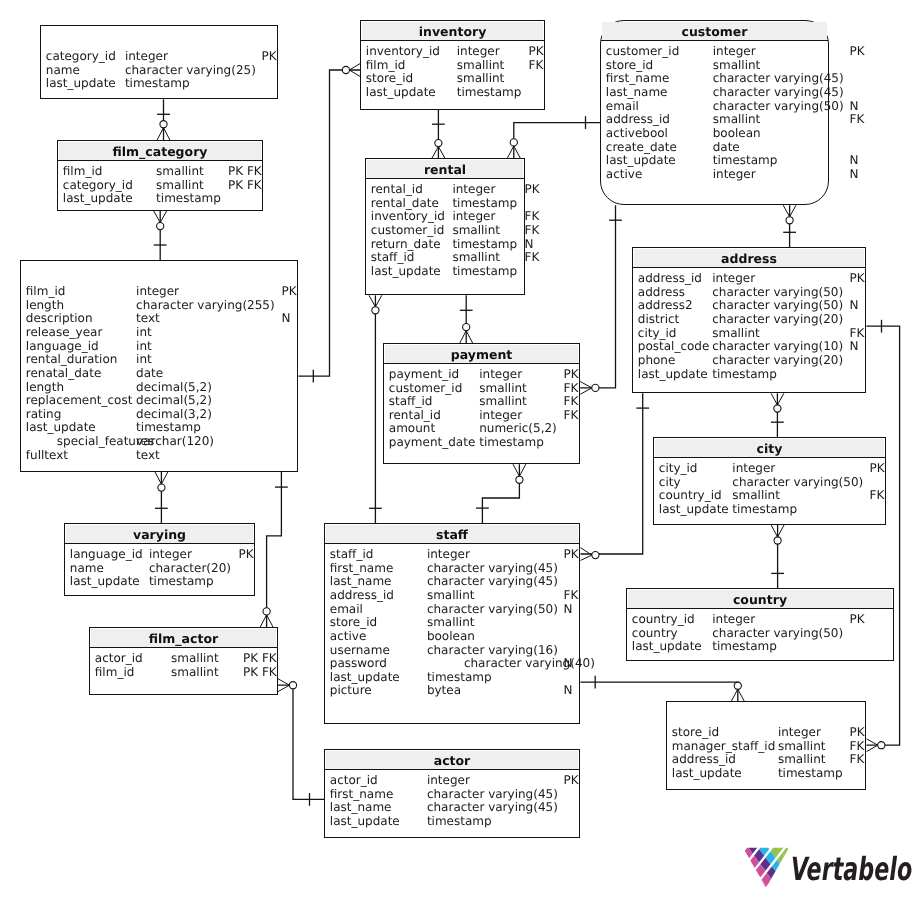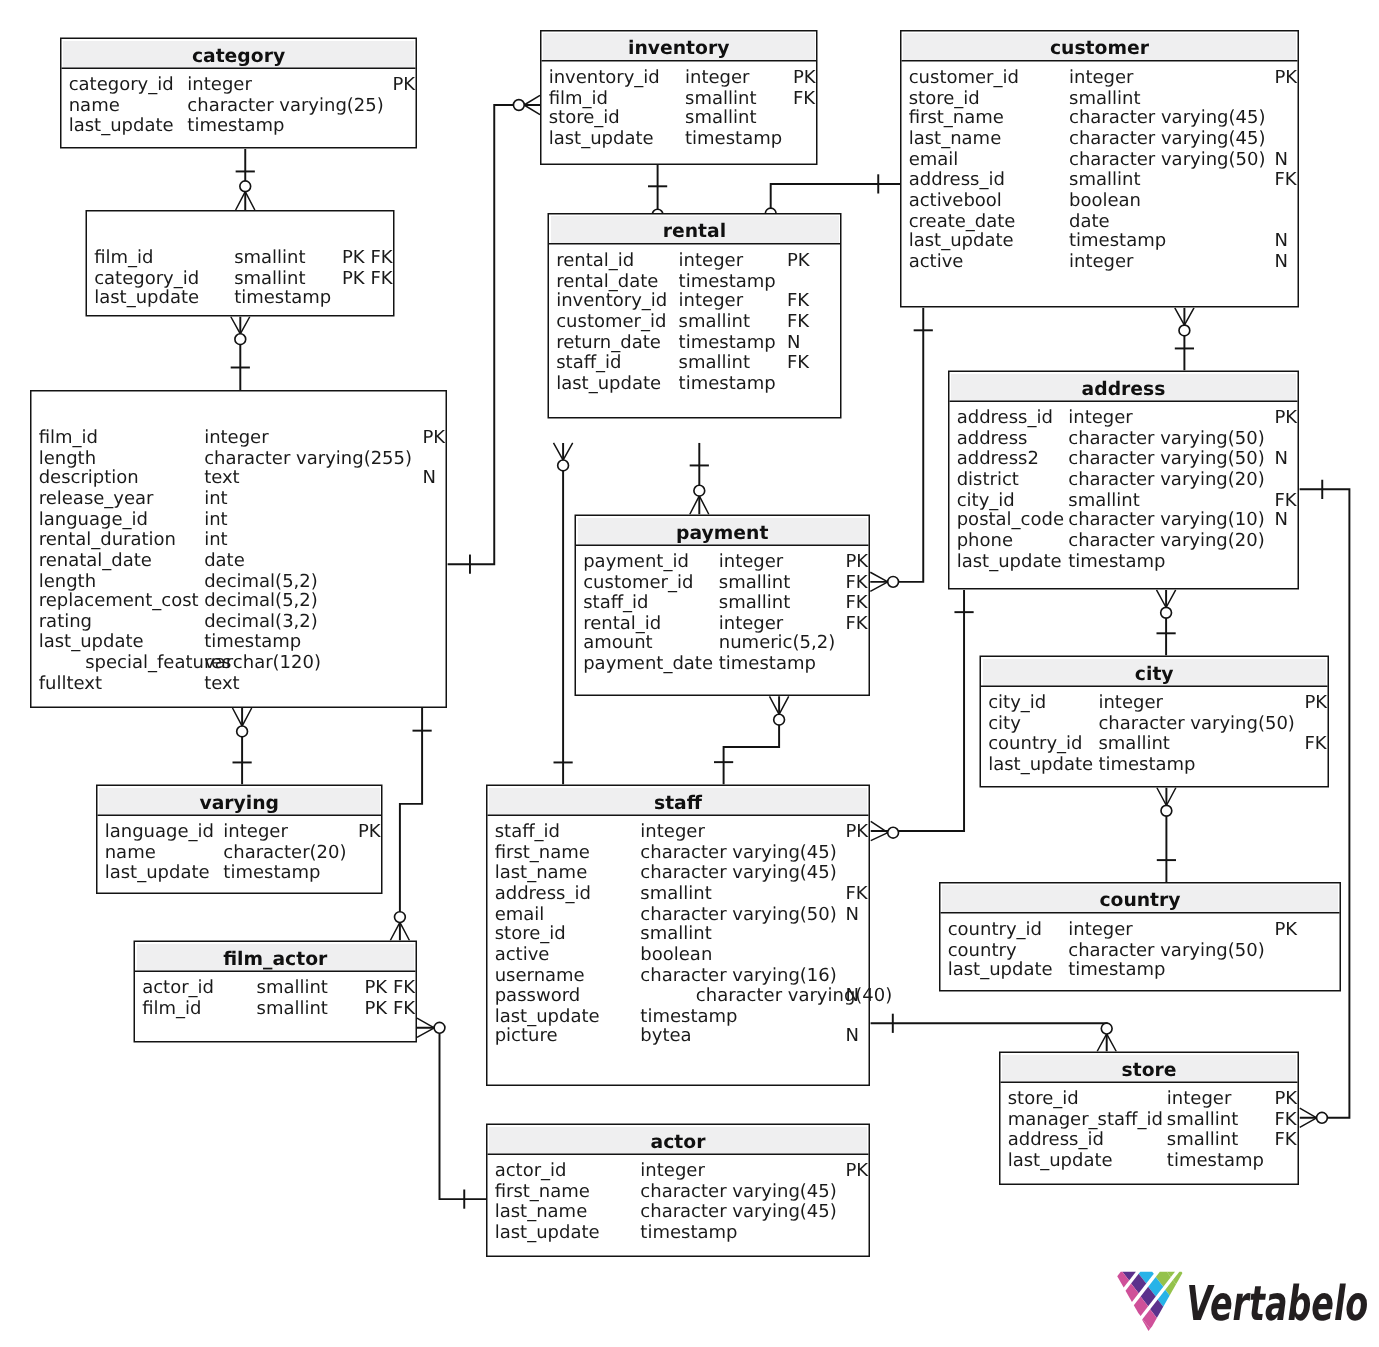--- a/index.html
+++ b/index.html
@@ -134,40 +134,40 @@
       </g>
       <g>
         <path d="M278 685.2 L293 685.2 L293 799.4 L324 799.4" fill="none" stroke="#131313" stroke-width="1.3"></path>
         <line x1="309.5" y1="793" x2="309.5" y2="805.8" stroke="#131313" stroke-width="1.3"></line>
         <path d="M289.5 685.2 L278 678.8000000000001 M289.5 685.2 L278 691.6" fill="none" stroke="#131313" stroke-width="1"></path>
         <circle cx="293" cy="685.2" r="3.6" fill="#ffffff" stroke="#131313" stroke-width="1.1"></circle>
       </g>
     </svg>
   <div id="tables">
       <div class="tbl" style="left: 40px; top: 25px; width: 238px; height: 74px;">
-        <div class="hdr">category</div>
         <div class="cols">
           <div class="col" style="top: 3.2px;">
             <span class="cn" style="left: 4.8px;">category_id</span>
             <span class="ct" style="left: 83.9px;">integer</span>
             <span class="ck" style="left: 220.6px;">PK</span>
           </div>
           <div class="col" style="top: 16.82px;">
             <span class="cn" style="left: 4.8px;">name</span>
             <span class="ct" style="left: 83.9px;">character varying(25)</span>
             <span class="ck" style="left: 220.6px;"></span>
           </div>
           <div class="col" style="top: 30.44px;">
             <span class="cn" style="left: 4.8px;">last_update</span>
             <span class="ct" style="left: 83.9px;">timestamp</span>
             <span class="ck" style="left: 220.6px;"></span>
           </div>
         </div>
       </div>
       <div class="tbl" style="left: 57px; top: 140px; width: 206px; height: 71px;">
+        <div class="hdr">film_category</div>
         <div class="cols">
           <div class="col" style="top: 3.2px;">
             <span class="cn" style="left: 4.8px;">film_id</span>
             <span class="ct" style="left: 98.1px;">smallint</span>
             <span class="ck" style="left: 170px;">PK FK</span>
           </div>
           <div class="col" style="top: 16.82px;">
             <span class="cn" style="left: 4.8px;">category_id</span>
             <span class="ct" style="left: 98.1px;">smallint</span>
             <span class="ck" style="left: 170px;">PK FK</span>
@@ -301,21 +301,21 @@
             <span class="ct" style="left: 95.7px;">smallint</span>
             <span class="ck" style="left: 167.6px;"></span>
           </div>
           <div class="col" style="top: 44.06px;">
             <span class="cn" style="left: 4.8px;">last_update</span>
             <span class="ct" style="left: 95.7px;">timestamp</span>
             <span class="ck" style="left: 167.6px;"></span>
           </div>
         </div>
       </div>
-      <div class="tbl" style="left: 365px; top: 142px; width: 196px; height: 137px;">
+      <div class="tbl" style="left: 365px; top: 158px; width: 160px; height: 137px;">
         <div class="hdr">rental</div>
         <div class="cols">
           <div class="col" style="top: 3.2px;">
             <span class="cn" style="left: 4.8px;">rental_id</span>
             <span class="ct" style="left: 86.4px;">integer</span>
             <span class="ck" style="left: 158.6px;">PK</span>
           </div>
           <div class="col" style="top: 16.82px;">
             <span class="cn" style="left: 4.8px;">rental_date</span>
             <span class="ct" style="left: 86.4px;">timestamp</span>
@@ -461,21 +461,21 @@
             <span class="ct" style="left: 101.9px;">character varying(45)</span>
             <span class="ck" style="left: 238.6px;"></span>
           </div>
           <div class="col" style="top: 44.06px;">
             <span class="cn" style="left: 4.8px;">last_update</span>
             <span class="ct" style="left: 101.9px;">timestamp</span>
             <span class="ck" style="left: 238.6px;"></span>
           </div>
         </div>
       </div>
-      <div class="tbl" style="left: 600px; top: 20px; width: 266px; height: 185px;">
+      <div class="tbl" style="left: 600px; top: 20px; width: 229px; height: 185px; border-radius: 24px;">
         <div class="hdr">customer</div>
         <div class="cols">
           <div class="col" style="top: 3.2px;">
             <span class="cn" style="left: 4.8px;">customer_id</span>
             <span class="ct" style="left: 111.7px;">integer</span>
             <span class="ck" style="left: 248.6px;">PK</span>
           </div>
           <div class="col" style="top: 16.82px;">
             <span class="cn" style="left: 4.8px;">store_id</span>
             <span class="ct" style="left: 111.7px;">smallint</span>
@@ -607,21 +607,20 @@
             <span class="ck" style="left: 222.6px;"></span>
           </div>
           <div class="col" style="top: 30.44px;">
             <span class="cn" style="left: 4.8px;">last_update</span>
             <span class="ct" style="left: 85.2px;">timestamp</span>
             <span class="ck" style="left: 222.6px;"></span>
           </div>
         </div>
       </div>
       <div class="tbl" style="left: 666px; top: 701px; width: 200px; height: 89px;">
-        <div class="hdr">store</div>
         <div class="cols">
           <div class="col" style="top: 3.2px;">
             <span class="cn" style="left: 4.8px;">store_id</span>
             <span class="ct" style="left: 110.9px;">integer</span>
             <span class="ck" style="left: 182.6px;">PK</span>
           </div>
           <div class="col" style="top: 16.82px;">
             <span class="cn" style="left: 4.8px;">manager_staff_id</span>
             <span class="ct" style="left: 110.9px;">smallint</span>
             <span class="ck" style="left: 182.6px;">FK</span>

